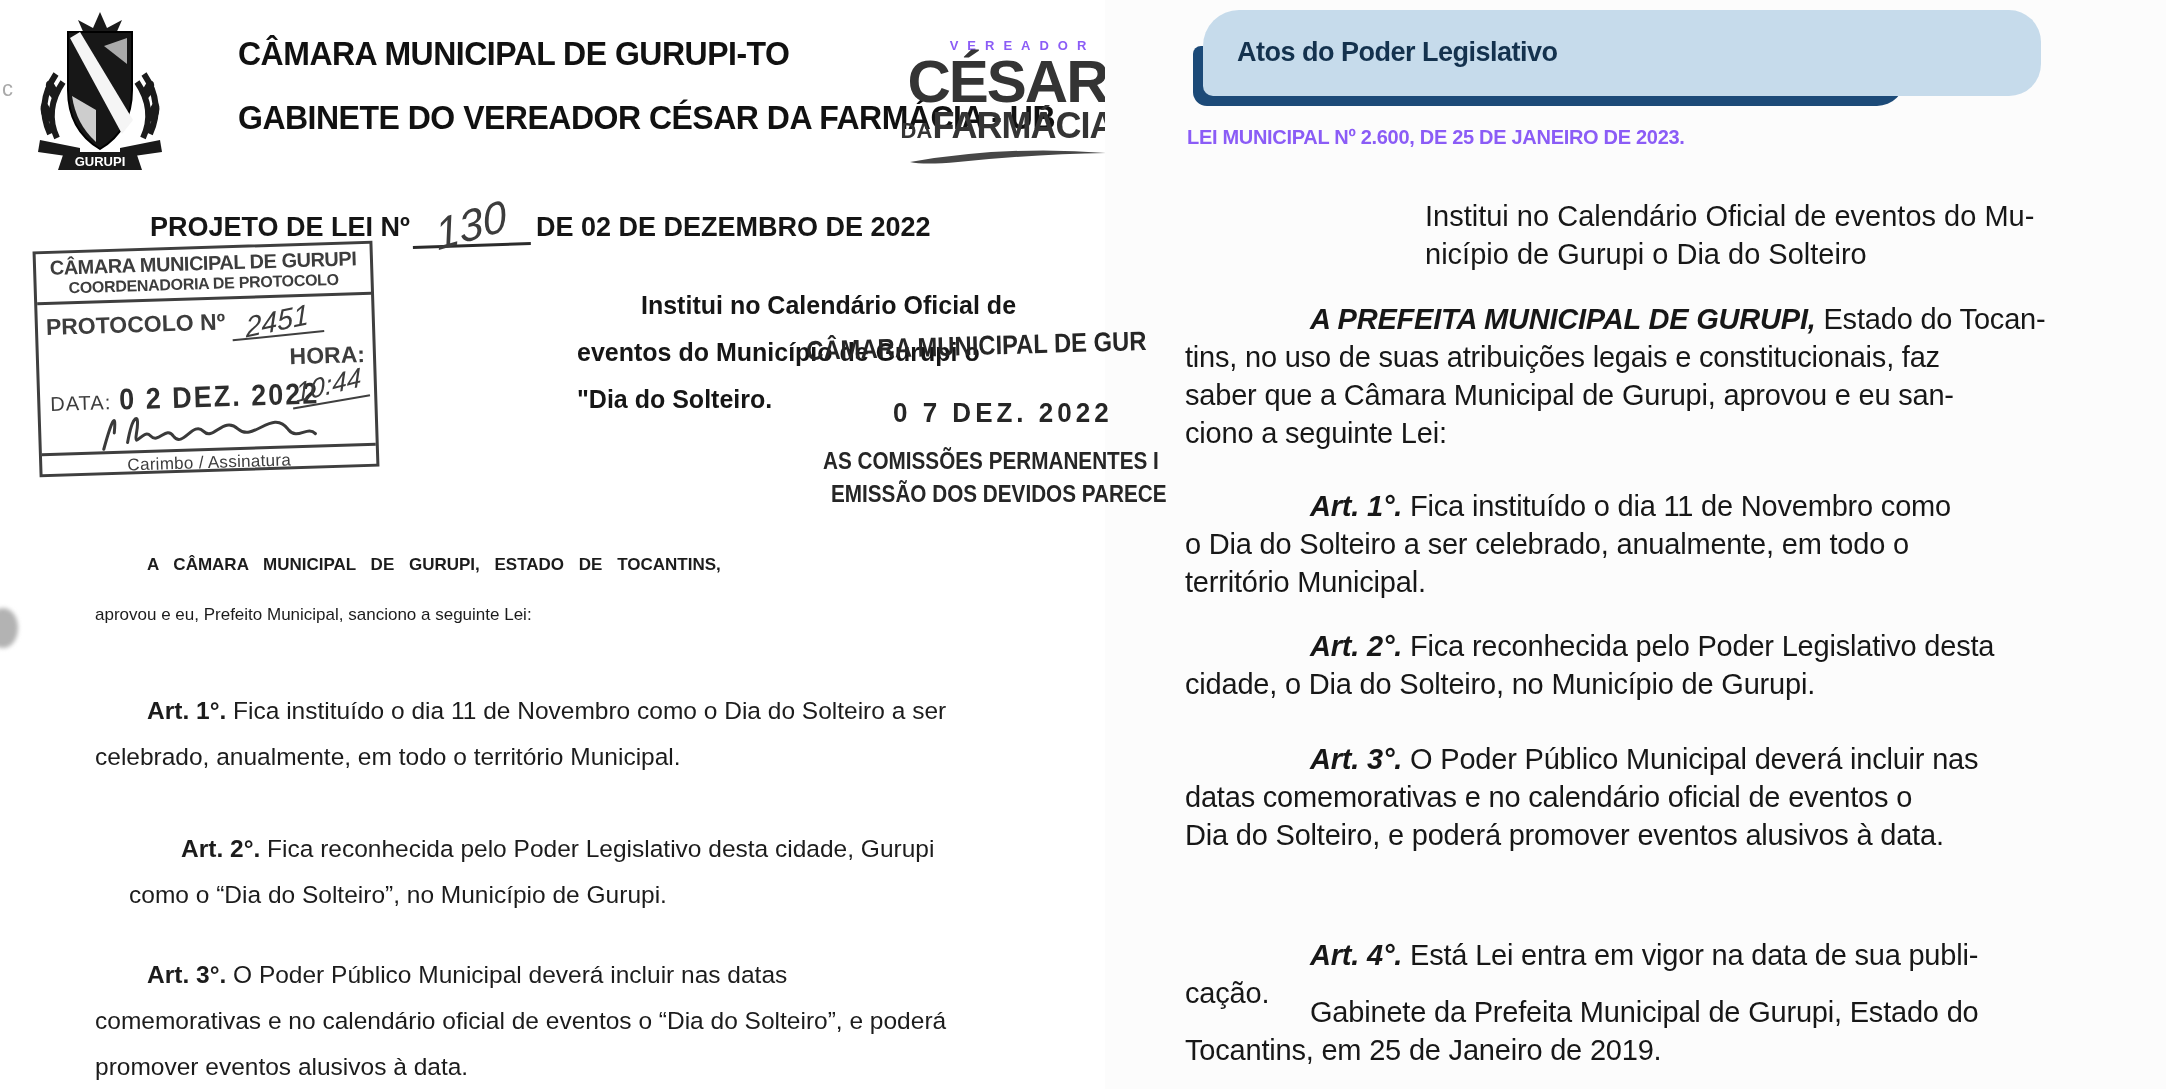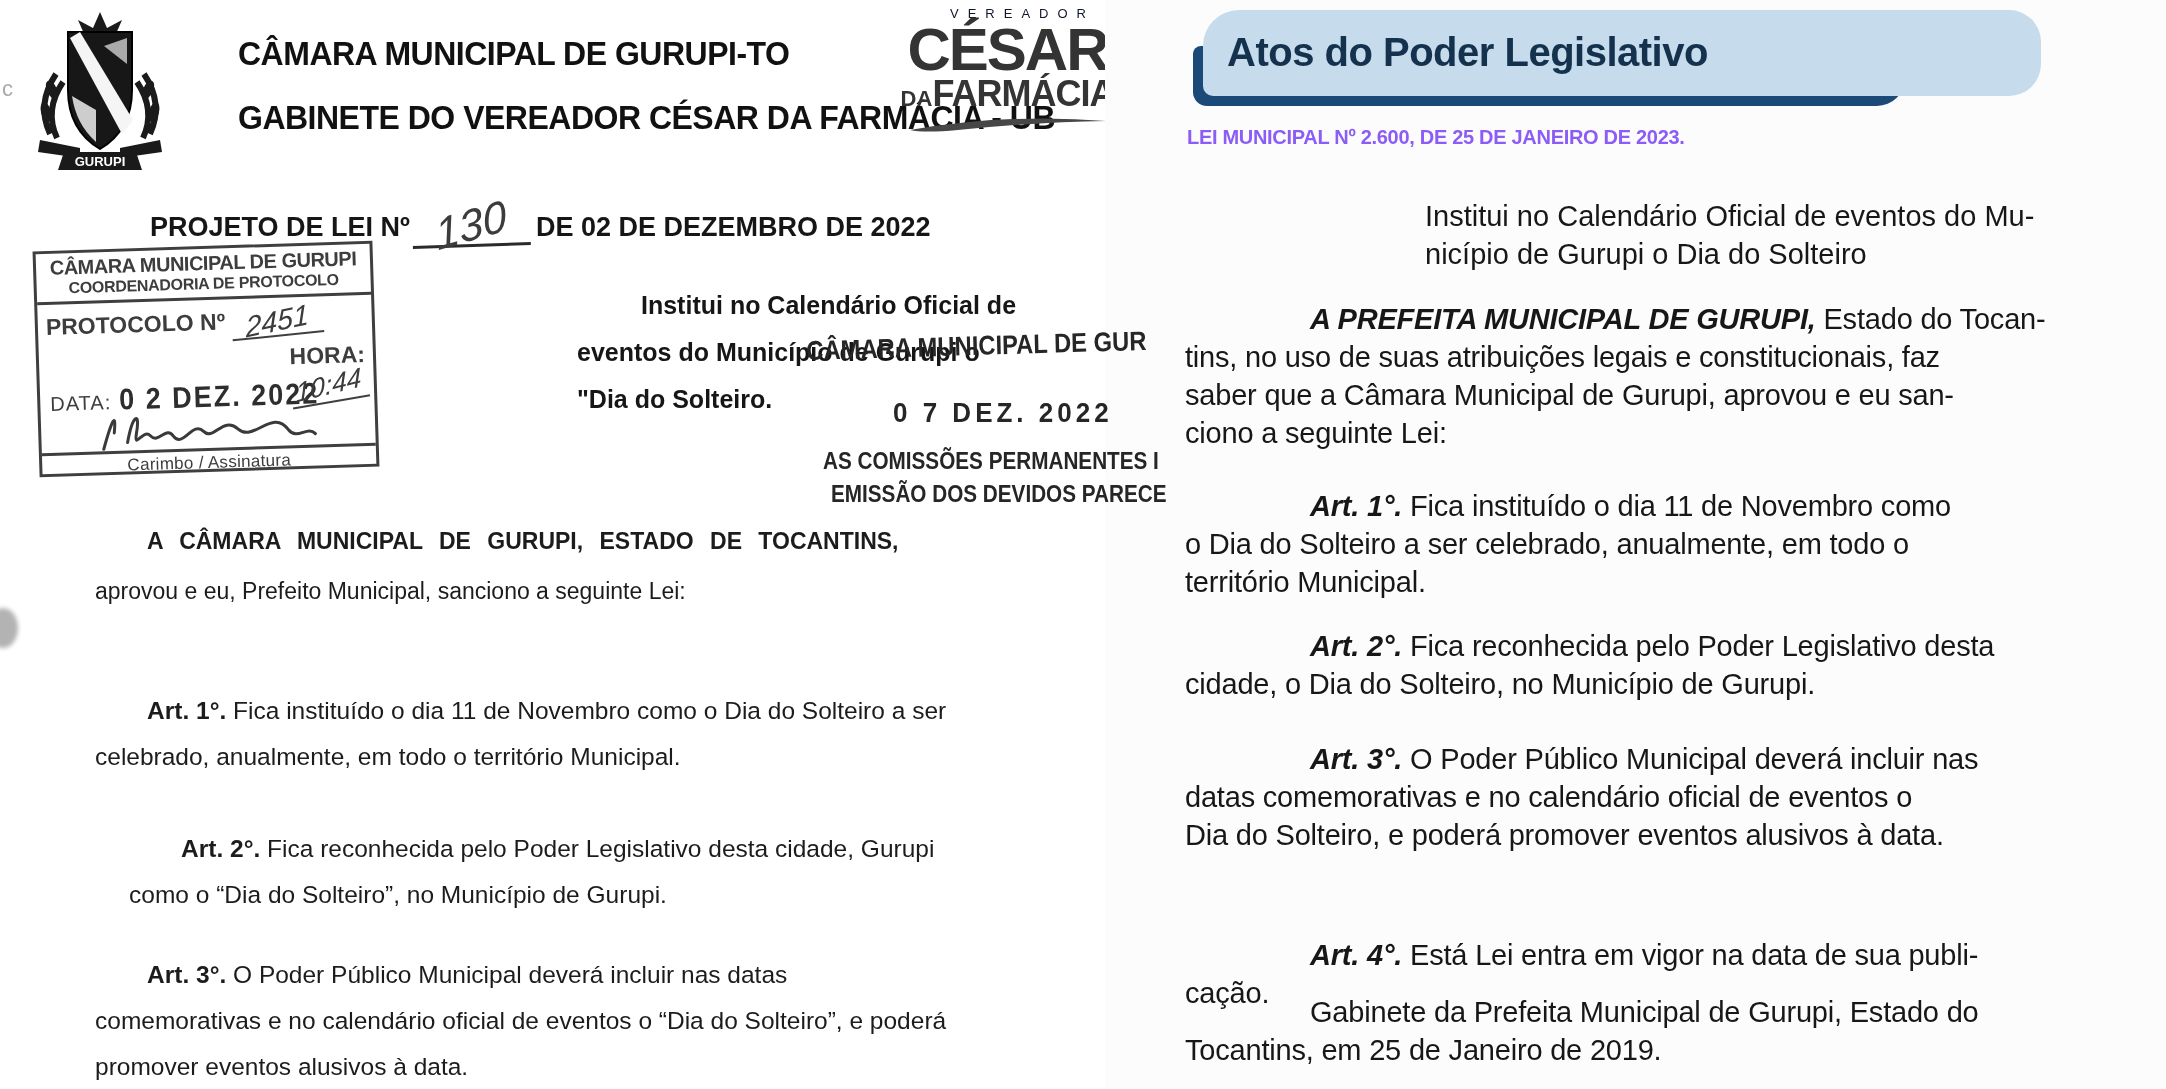--- a/index.html
+++ b/index.html
@@ -9,21 +9,21 @@
 
   
   .left-page { position:absolute; left:0; top:0; width:1105px; height:1089px; background:#fff; z-index:1; }
 
   .crest { position:absolute; left:30px; top:12px; width:140px; height:165px; }
 
   .hdr { position:absolute; left:238px; top:20px; width:880px; }
   .hdr-line { font-size:32px; font-weight:bold; letter-spacing:-0.5px; line-height:64px; white-space:nowrap; color:#111; transform:scaleY(1.05); transform-origin:left top; }
 
   .logo { position:absolute; left:900px; top:6px; width:215px; text-align:center; color:#3a3a3a; }
-  .logo-role { font-size:13px; font-weight:normal; letter-spacing:9px; color:#0f172a; padding-left:30px; white-space:nowrap; }
+  .logo-role { font-size:13px; font-weight:bold; letter-spacing:9px; color:#8b5cf6; padding-left:30px; white-space:nowrap;margin-top:32px; }
   .logo-name { font-size:60px; font-weight:900; letter-spacing:-2px; line-height:58px; color:#343434; }
   .logo-sub { font-weight:900; color:#343434; line-height:30px; white-space:nowrap; }
   .logo-sub .da { font-size:22px; }
   .logo-sub .fam { font-size:36px; letter-spacing:-1px; }
   .logo-swoosh { display:block; margin:2px auto 0; }
 
   .doc-title { position:absolute; left:150px; top:196px; width:860px; font-size:27px; font-weight:bold; white-space:nowrap; color:#161616; }
   .hw-underline { display:inline-block; width:118px; border-bottom:3px solid #2b2b2b; text-align:center; transform:rotate(-2deg); margin:0 6px 0 2px; position:relative; top:-2px; }
   .hw { font-style:italic; font-weight:normal; color:#3c3c3c; }
   .hw-number-big { display:inline-block; font-size:44px; transform:rotate(-14deg) skewX(-8deg); position:relative; top:6px; }
@@ -39,21 +39,21 @@
   .stamp-hora-label { position:absolute; right:8px; top:46px; font-size:23px; font-weight:bold; }
   .stamp-data { position:absolute; left:10px; top:82px; font-size:20px; letter-spacing:1px; white-space:nowrap; }
   .stamp-data .date-val { font-size:27px; font-weight:bold; letter-spacing:2px; margin-left:8px; transform:scaleY(1.1); display:inline-block; color:#2e2e2e; }
   .hora-underline { position:absolute; right:6px; top:74px; width:78px; border-bottom:2px solid #3f3f3f; text-align:center; transform:rotate(-8deg); }
   .hw-hora { display:inline-block; font-size:27px; transform:rotate(-4deg) skewX(-12deg); }
   .stamp-signature { position:absolute; left:48px; top:96px; }
   .stamp-footer { border-top:3px solid #3f3f3f; text-align:center; font-size:17px; padding:2px 0 3px; letter-spacing:0.3px; }
 
   .ementa { position:absolute; left:577px; top:282px; width:560px; font-size:25px; font-weight:bold; line-height:47px; white-space:pre-line; text-indent:64px; color:#161616; }
 
-  .preamble { position:absolute; left:95px; top:516px; width:980px; font-size:23px; line-height:50px; white-space:pre-line; text-indent:52px; }
+  .preamble { position:absolute; left:95px; top:540px; width:980px; font-size:17px; line-height:50px; white-space:pre-line; text-indent:52px; }
   .preamble .b { font-weight:bold; word-spacing:10px; }
 
   .art-l { position:absolute; left:95px; width:985px; font-size:24.5px; line-height:46px; white-space:pre-line; text-indent:52px; }
   .art-l .b { font-weight:bold; }
   .art-l1 { top:688px; }
   .art-l2 { top:826px;margin-left:34px; }
   .art-l3 { top:952px; }
 
   .hole { position:absolute; left:-12px; top:608px; width:30px; height:40px; border-radius:50%; background:#b3b3b3; filter:blur(2px); }
   .artifact { position:absolute; left:2px; top:76px; font-size:22px; color:#a9a9a9; }
@@ -63,21 +63,21 @@
   .rstamp-org { left:806px; top:336px; font-size:27px; font-weight:bold; transform:scaleX(.88) rotate(-1.5deg); transform-origin:left top; letter-spacing:0; }
   .rstamp-date { left:893px; top:397px; font-size:26px; font-weight:bold; letter-spacing:4px; transform:scaleY(1.08); }
   .rstamp-l1 { left:823px; top:448px; font-size:23px; font-weight:bold; transform:scaleX(.9); transform-origin:left top; }
   .rstamp-l2 { left:831px; top:481px; font-size:23px; font-weight:bold; transform:scaleX(.9); transform-origin:left top; }
 
   
   .right-page { position:absolute; left:1105px; top:0; width:1061px; height:1089px; background:#fcfcfc; z-index:1; }
 
   .banner-shadow { position:absolute; left:88px; top:46px; width:712px; height:60px; background:#1c4a78; border-radius:8px 14px 28px 14px; }
   .banner { position:absolute; left:98px; top:10px; width:838px; height:86px; background:#c6dbeb; border-radius:36px 32px 32px 10px; }
-  .banner-label { font-size:40px; font-weight:bold; color:#14324e; line-height:84px; padding-left:24px; letter-spacing:-0.5px; }
+  .banner-label { font-size:27px; font-weight:bold; color:#14324e; line-height:84px; padding-left:34px; letter-spacing:-0.5px; }
 
   .law-title { position:absolute; left:82px; top:126px; font-size:20px; font-weight:bold; color:#8b5cf6; white-space:nowrap; letter-spacing:-0.3px; }
 
   .r-ementa { position:absolute; left:320px; top:197px; width:690px; font-size:29px; line-height:38px; white-space:pre-line; color:#171717; }
 
   .rp { position:absolute; left:80px; width:925px; font-size:29px; line-height:38px; white-space:pre-line; text-indent:125px; color:#171717; letter-spacing:-0.2px; }
   .rp .lbl { font-weight:bold; font-style:italic; }
   .rp1 { top:300px; }
   .r-art1 { top:487px; }
   .r-art2 { top:615px;margin-top:12px; }

